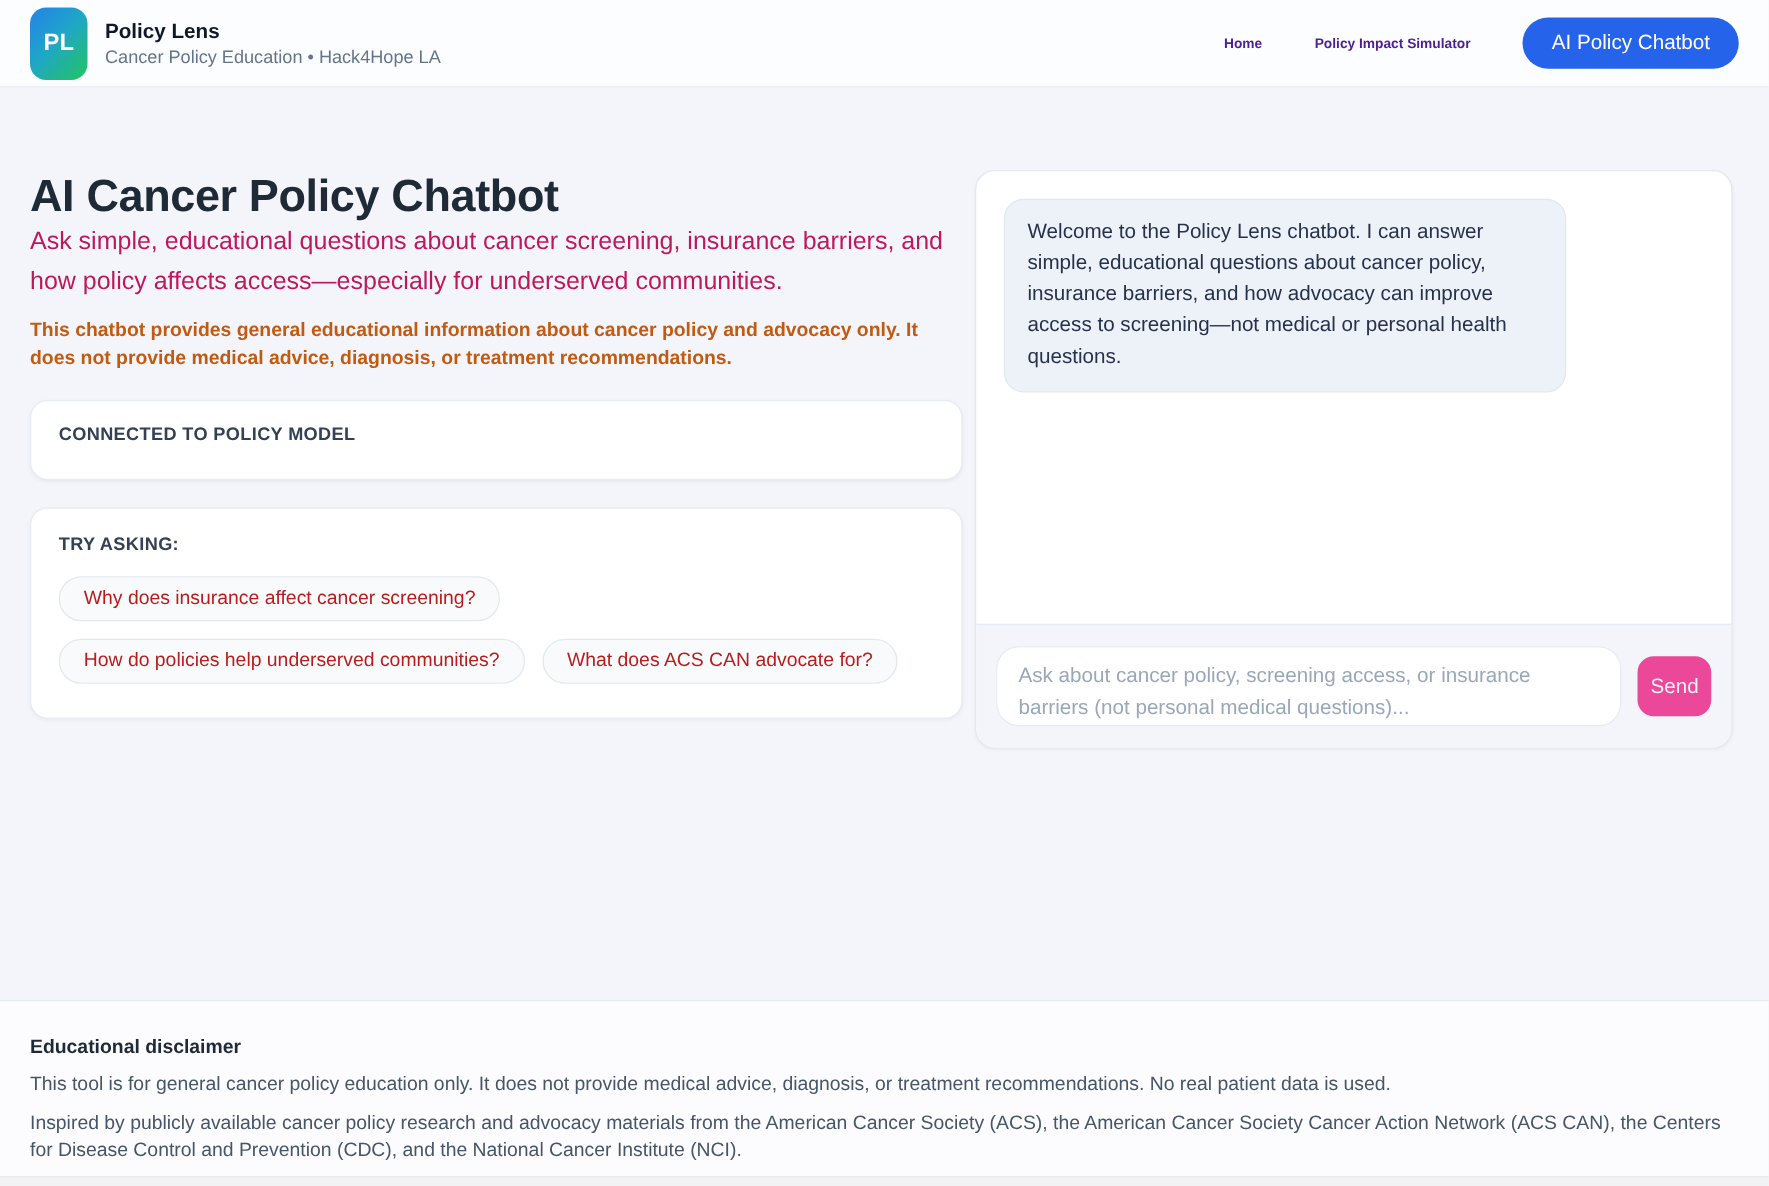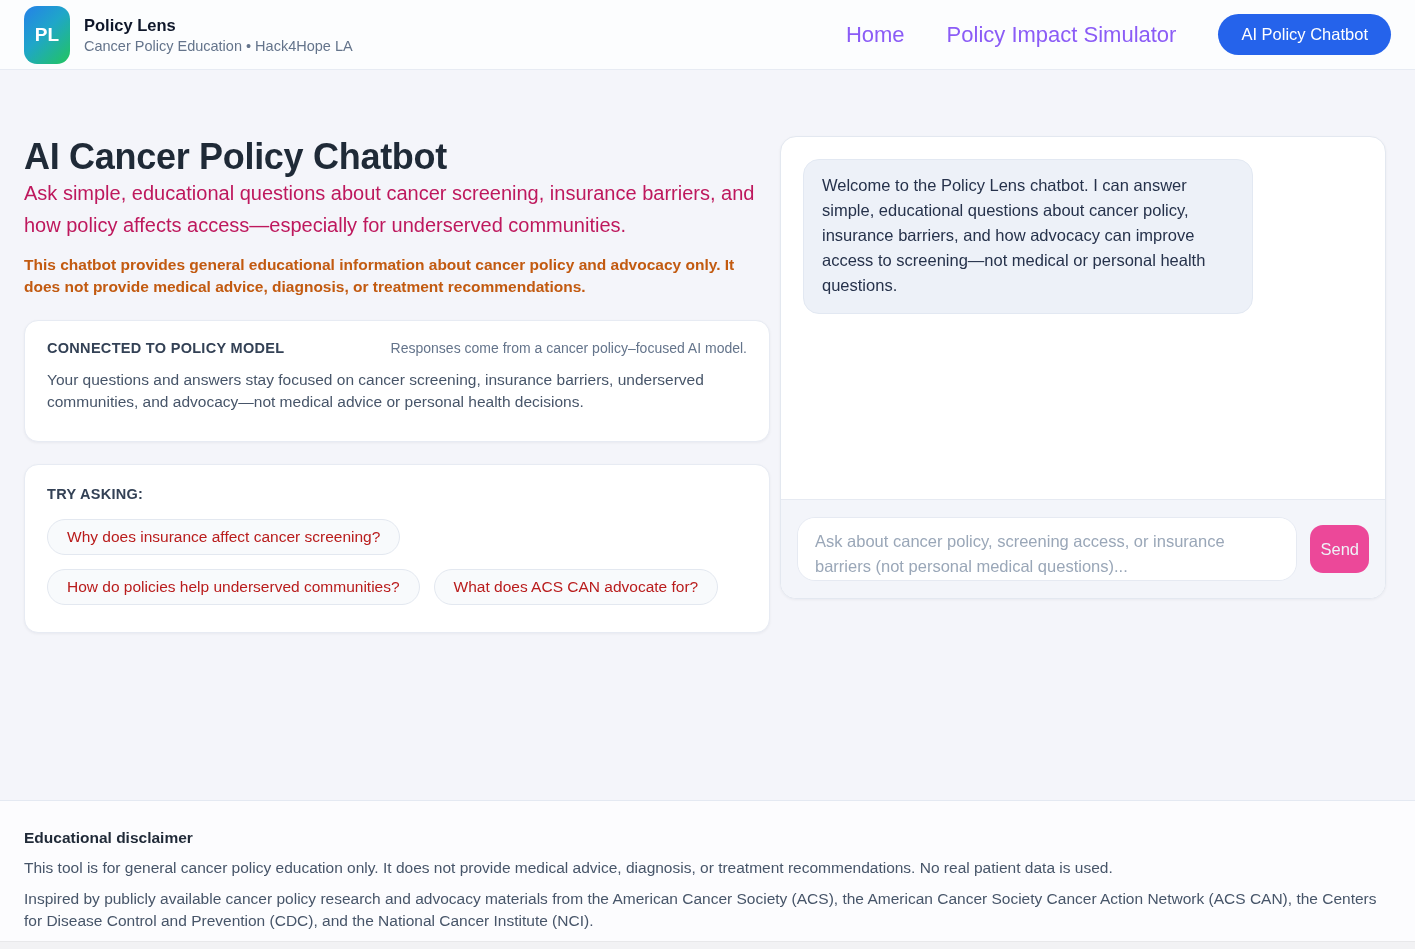--- a/index.html
+++ b/index.html
@@ -25,21 +25,21 @@
     background: linear-gradient(135deg, #2581e8 0%, #1fa6c9 45%, #22c55e 100%);
     color: #ffffff;
     font-size: 19px; font-weight: 700;
     display: flex; align-items: center; justify-content: center;
     margin-right: 14px;
     flex: none;
   }
   .brand-name { font-size: 16.5px; font-weight: 700; color: #0f172a; }
   .brand-sub { font-size: 14.5px; color: #64748b; margin-top: 3px; }
   .nav { margin-left: auto; display: flex; align-items: center; gap: 42px; }
-  .nav-link { font-size: 22px; color: #8b5cf6; font-weight: 400; cursor: pointer; text-decoration: none; }
+  .nav-link { font-size: 11px; color: #4c1d95; font-weight: 700; cursor: pointer; text-decoration: none; }
   .cta-btn {
     background: #2563eb; color: #ffffff;
     font-size: 16.5px; font-weight: 500;
     border: none; border-radius: 999px;
     padding: 11px 23px; cursor: pointer;
     font-family: inherit;
   }
 
   
   .main {
@@ -175,23 +175,21 @@
 <main class="main">
 
   <section class="left-col">
     <h1 class="page-title">AI Cancer Policy Chatbot</h1>
     <p class="page-subtitle">Ask simple, educational questions about cancer screening, insurance barriers, and how policy affects access—especially for underserved communities.</p>
     <p class="page-warning">This chatbot provides general educational information about cancer policy and advocacy only. It does not provide medical advice, diagnosis, or treatment recommendations.</p>
 
     <div class="card status-card">
       <div class="status-head">
         <span class="status-label">CONNECTED TO POLICY MODEL</span>
-        <span class="status-note">Responses come from a cancer policy–focused AI model.</span>
-      </div>
-      <p class="status-body">Your questions and answers stay focused on cancer screening, insurance barriers, underserved communities, and advocacy—not medical advice or personal health decisions.</p>
+      </div>
     </div>
 
     <div class="card try-card">
       <div class="try-label">TRY ASKING:</div>
       <div class="chips">
         <button class="chip">Why does insurance affect cancer screening?</button>
         <button class="chip">How do policies help underserved communities?</button>
         <button class="chip">What does ACS CAN advocate for?</button>
       </div>
     </div>

